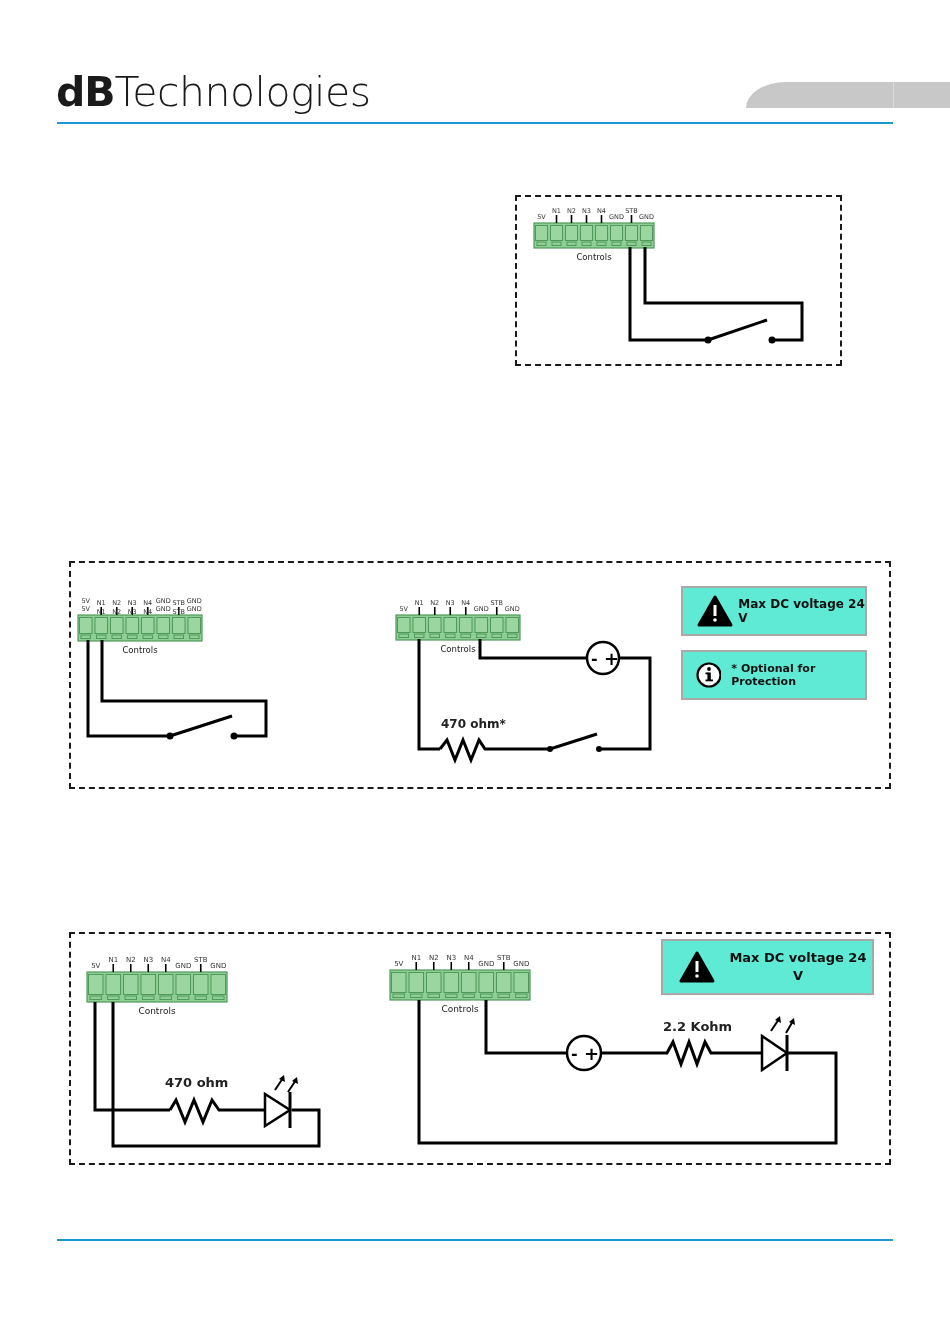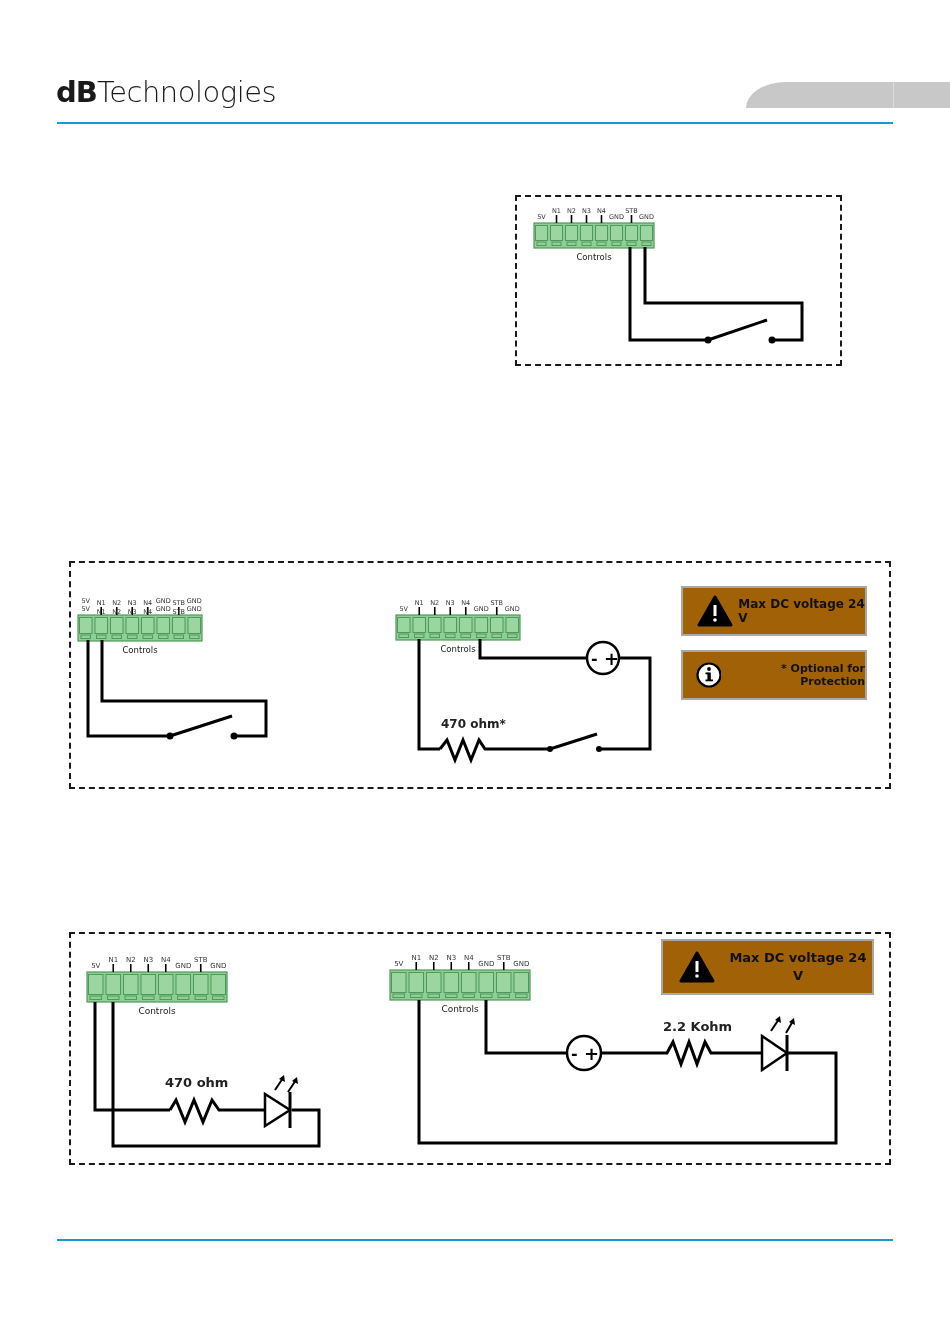--- a/index.html
+++ b/index.html
@@ -1,27 +1,27 @@
 <!DOCTYPE html>
 <html><head>
 <meta charset="utf-8">
 <style>
   html, body { margin: 0; padding: 0; background: #ffffff; }
   body { width: 950px; height: 1344px; position: relative; overflow: hidden; font-family: "DejaVu Sans", sans-serif; }
-  .logo { position: absolute; left: 56px; top: 72px; font-size: 29px; line-height: 40px; color: #1a1a1a; letter-spacing: -0.5px; }
+  .logo { position: absolute; left: 56px; top: 72px; font-size: 41px; line-height: 40px; color: #1a1a1a; letter-spacing: -0.5px; }
   .logo .db { font-weight: 900; letter-spacing: -1px; }
   .logo .tech { font-weight: 300; }
   .rule { position: absolute; height: 2px; background: #1b98cf; }
   .tab { position: absolute; left: 746px; top: 82px; width: 204px; height: 26px; background: #c8c8c8; border-top-left-radius: 40px 26px; }
   .tab-sep { position: absolute; left: 893px; top: 82px; width: 1px; height: 26px; background: #dcdcdc; }
   .panel { position: absolute; border: 2px dashed #1a1a1a; box-sizing: border-box; }
   svg.diag { position: absolute; left: 0; top: 0; overflow: visible; }
   .lbl { font-family: "DejaVu Sans", sans-serif; fill: #222; }
   .wire { stroke: #000; stroke-width: 3; fill: none; }
-  .note { position: absolute; border: 2px solid #a8a8a8; box-sizing: border-box; background: #a16207; display: flex; align-items: center; font-family: "DejaVu Sans", sans-serif; font-weight: bold; color: #111; }
+  .note { position: absolute; border: 2px solid #a8a8a8; box-sizing: border-box; background: #5eead4; display: flex; align-items: center; font-family: "DejaVu Sans", sans-serif; font-weight: bold; color: #111; }
   .note .txt { font-size: 12px; }
   .note2 .txt { font-size: 13px; line-height: 18px; text-align: center; }
 </style>
 </head>
 <body>
 
 <div class="logo">
   <span class="db">dB</span><span class="tech">Technologies</span>
 </div>
 <div class="tab"></div>
@@ -41,21 +41,21 @@
   <span class="txt" style="margin-left:2px;">Max DC voltage 24 V</span>
 </div>
 <div class="note" style="left:681px; top:650px; width:186px; height:50px;">
   <svg width="30" height="30" style="margin-left:12px;">
     <circle cx="14" cy="15" r="11.5" fill="#fff" stroke="#000" stroke-width="2.2"></circle>
     <circle cx="14" cy="9" r="1.9" fill="#000"></circle>
     <rect x="12.4" y="12.5" width="3.4" height="8" fill="#000"></rect>
     <rect x="10.5" y="12.5" width="3" height="1.8" fill="#000"></rect>
     <rect x="10.5" y="19.5" width="7.5" height="1.8" fill="#000"></rect>
   </svg>
-  <span class="txt" style="margin-left:10px; font-size:11px;text-align:right;">* Optional for Protection</span>
+  <span class="txt" style="margin-left:10px; font-size:11px;">* Optional for Protection</span>
 </div>
 <div class="note note2" style="left:661px; top:939px; width:213px; height:56px;">
   <svg width="50" height="40" style="margin-left:10px;">
     <polygon points="24,6 40,34 8,34" fill="#000" stroke="#000" stroke-width="3" stroke-linejoin="round"></polygon>
     <rect x="22.5" y="14" width="3" height="11" fill="#fff"></rect>
     <circle cx="24" cy="29" r="1.8" fill="#fff"></circle>
   </svg>
   <div class="txt" style="margin-left:2px;">
     <div>Max DC voltage 24 V</div>
   </div>

